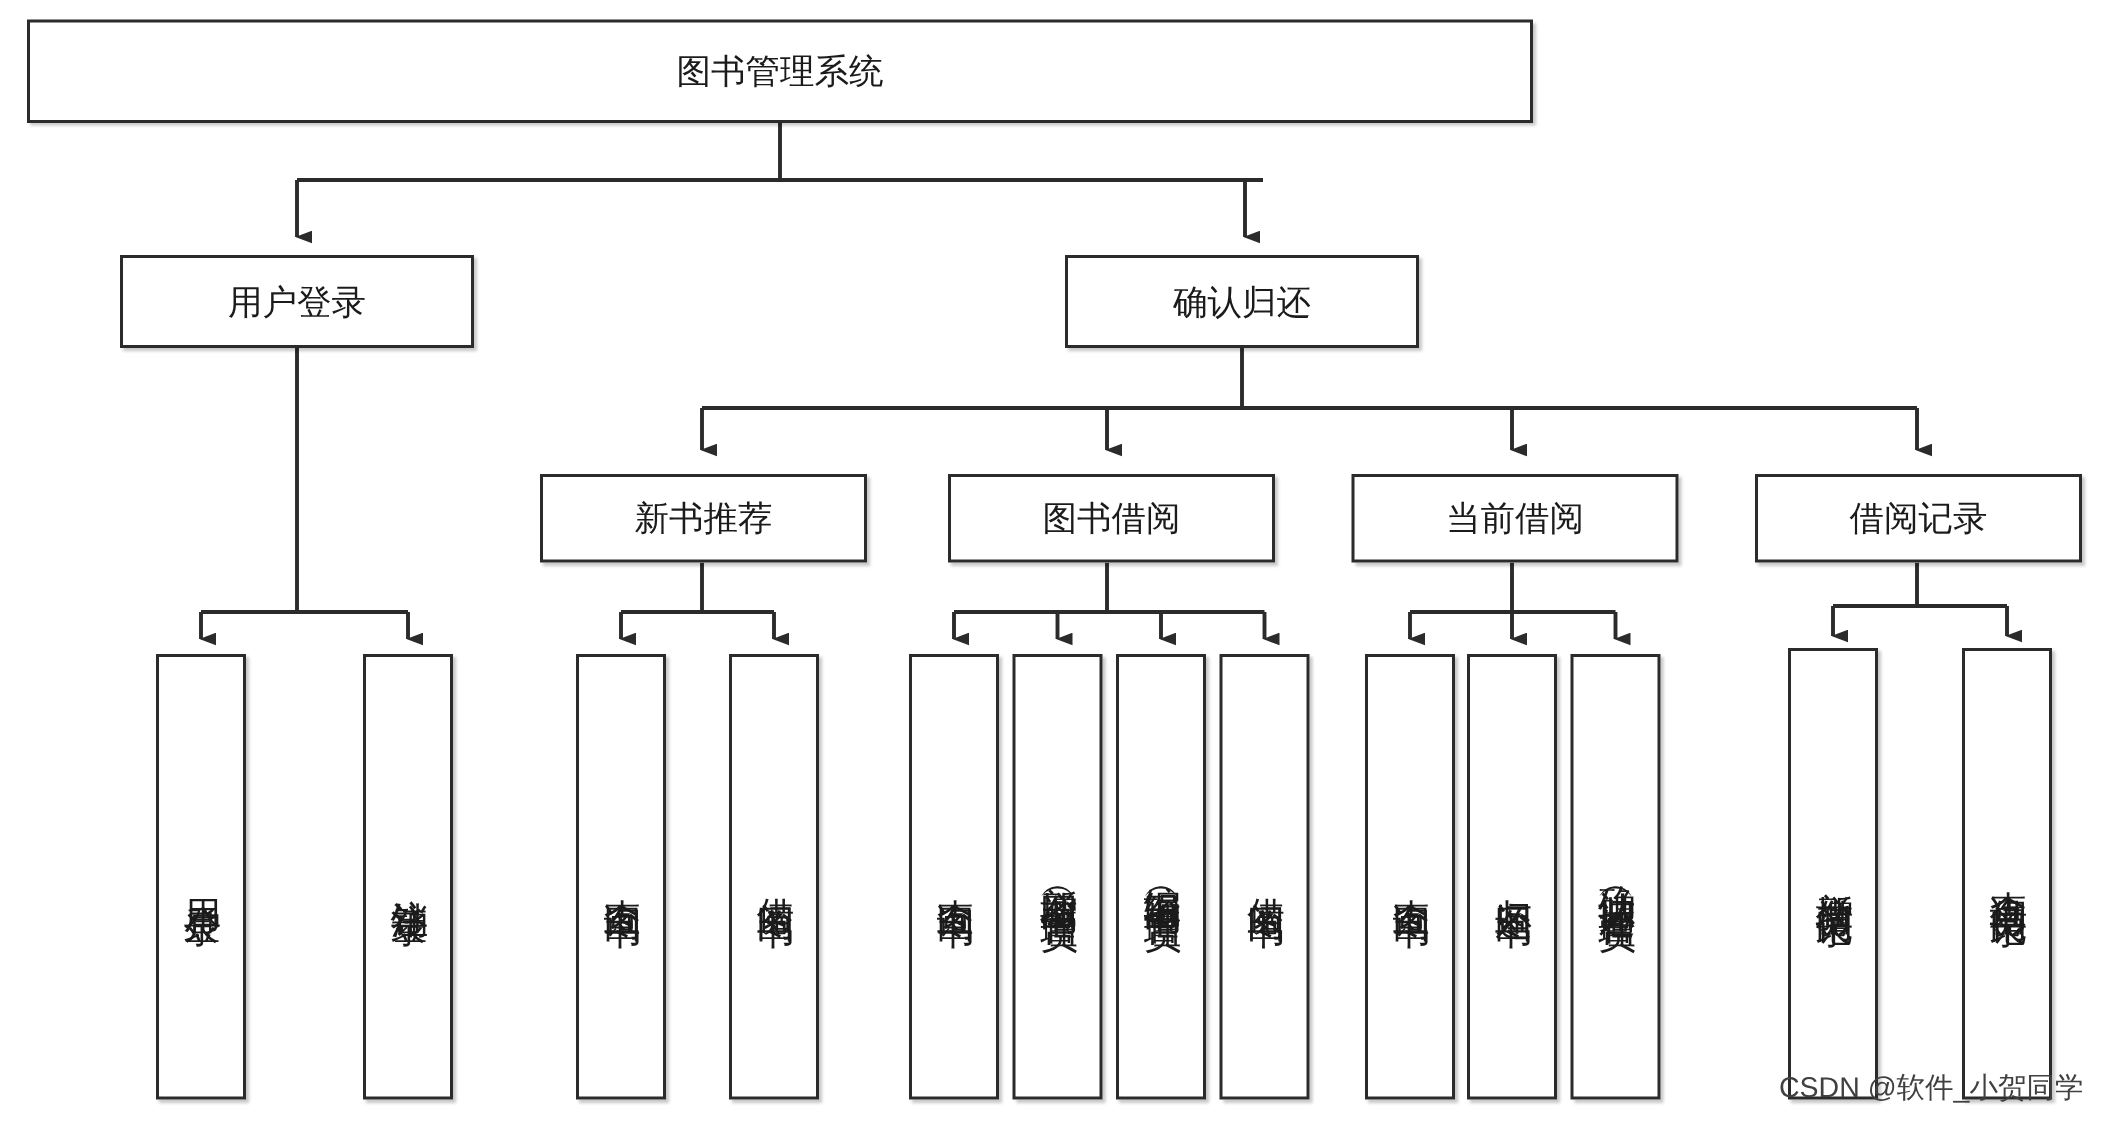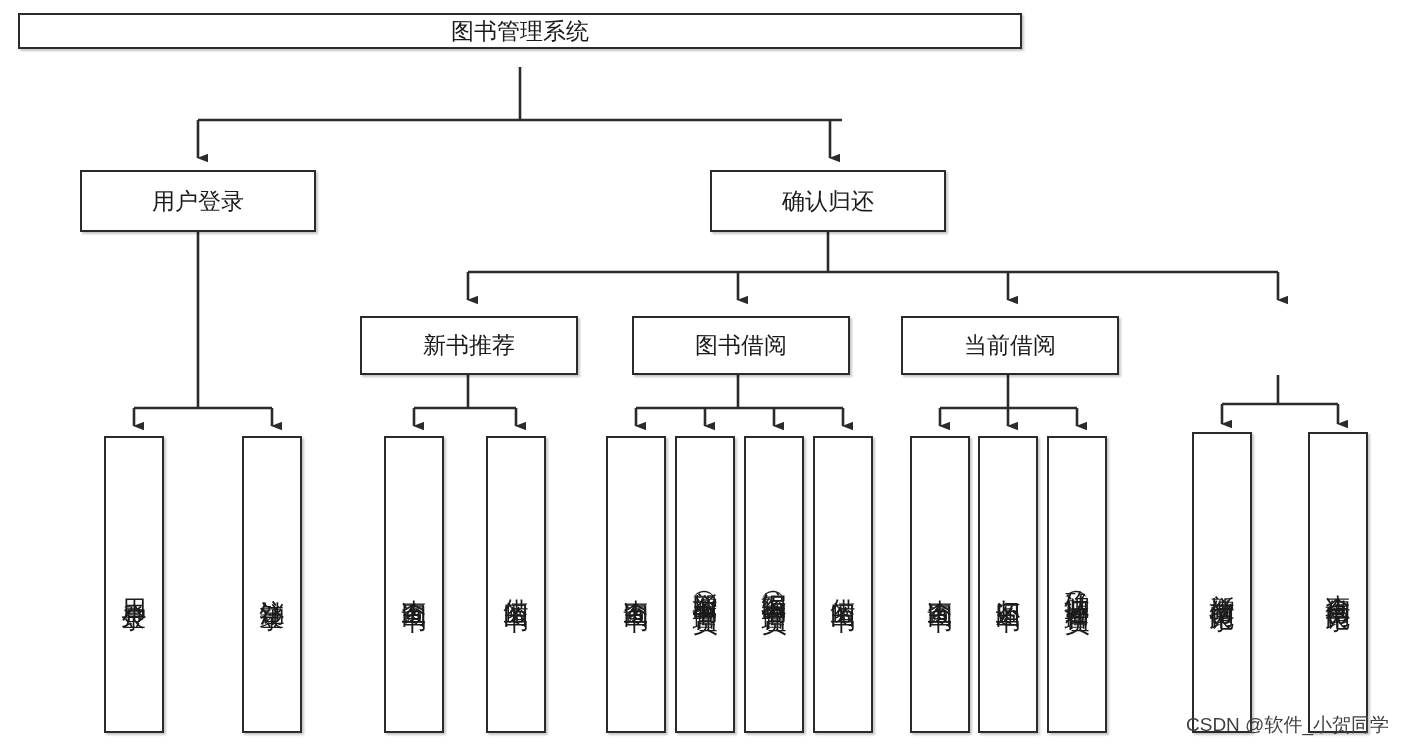--- a/index.html
+++ b/index.html
@@ -116,39 +116,42 @@
       <path d="M1008,408 L1008,426" marker-end="url(#arrow)"></path>
       <path d="M1077,408 L1077,426" marker-end="url(#arrow)"></path>
 
       <path d="M1278,375 L1278,404"></path>
       <path d="M1222,404 L1338,404"></path>
       <path d="M1222,404 L1222,424" marker-end="url(#arrow)"></path>
       <path d="M1338,404 L1338,424" marker-end="url(#arrow)"></path>
     </g>
   </svg>
 
-  <div class="node root horiz" style="left:18px; top:13px; width:1004px; height:36px;">
+  <div class="node root horiz" style="left:18px; top:13px; width:1004px; height:69px;">
     <span class="label">图书管理系统</span>
   </div>
 
   <div class="node horiz" style="left:80px; top:170px; width:236px; height:62px;">
     <span class="label">用户登录</span>
   </div>
   <div class="node horiz" style="left:710px; top:170px; width:236px; height:62px;">
     <span class="label">确认归还</span>
   </div>
 
   <div class="node horiz" style="left:360px; top:316px; width:218px; height:59px;">
     <span class="label">新书推荐</span>
   </div>
   <div class="node horiz" style="left:632px; top:316px; width:218px; height:59px;">
     <span class="label">图书借阅</span>
   </div>
   <div class="node horiz" style="left:901px; top:316px; width:218px; height:59px;">
     <span class="label">当前借阅</span>
+  </div>
+  <div class="node horiz" style="left:1170px; top:316px; width:218px; height:59px;">
+    <span class="label">借阅记录</span>
   </div>
 
   <div class="node vert" style="left:104px; top:436px; width:60px; height:297px;">
     <span class="label">用户登录</span>
   </div>
   <div class="node vert" style="left:242px; top:436px; width:60px; height:297px;">
     <span class="label">注销登录</span>
   </div>
 
   <div class="node vert" style="left:384px; top:436px; width:60px; height:297px;">

